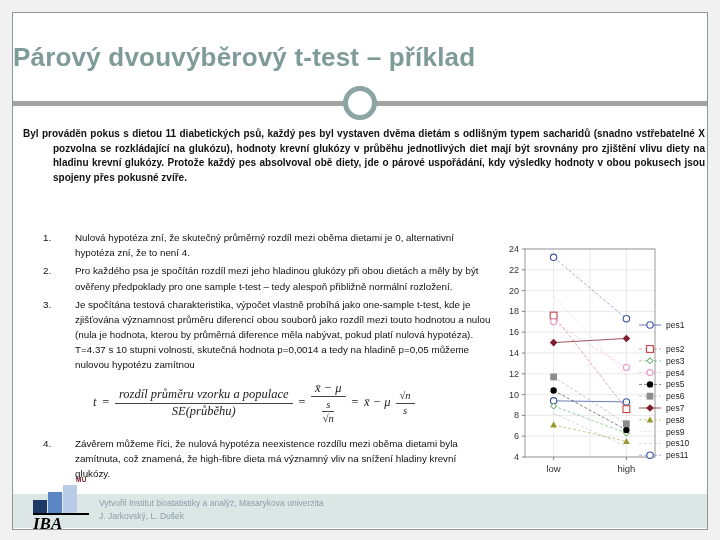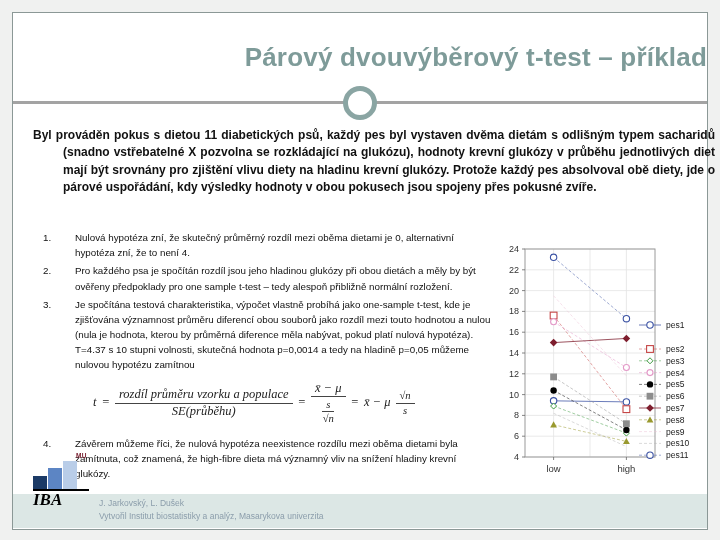--- a/index.html
+++ b/index.html
@@ -9,34 +9,34 @@
     font-family:"Liberation Sans", sans-serif;
     color:#111;
     overflow:hidden;
   }
   .slide{
     position:absolute;left:12px;top:12px;width:696px;height:518px;
     background:#ffffff;border:1px solid #8b9896;box-sizing:border-box;
   }
   .title-box{
     position:absolute;top:0;left:0;right:0;height:88px;
-    border-bottom:3px solid #a3a3a3;
-    display:flex;align-items:center;justify-content:flex-end;
+    border-bottom:5px solid #a3a3a3;
+    display:flex;align-items:center;justify-content:flex-start;
   }
   .title{
     color:#7e9b99;font-size:26px;font-weight:bold;letter-spacing:0.2px;
   }
   .ring{
     position:absolute;top:73px;left:50%;transform:translateX(-50%);
     width:24px;height:24px;border:5px solid #8aa5a3;border-radius:50%;
     background:#fff;z-index:2;
   }
   .intro{
-    position:absolute;top:114px;left:20px;width:682px;
-    font-size:12px;font-weight:bold;line-height:1.45;
+    position:absolute;top:114px;left:10px;width:682px;
+    font-size:10px;font-weight:bold;line-height:1.45;
     text-align:justify;
     padding-left:30px;text-indent:-30px;box-sizing:border-box;
   }
   .list{
     position:absolute;top:217px;left:22px;width:458px;
     font-size:9.8px;line-height:1.55;
   }
   .list-item{display:grid;grid-template-columns:40px 1fr;margin-bottom:3px;}
   .num{padding-left:8px;}
   .formula{
@@ -52,21 +52,21 @@
   .chart-wrap{position:absolute;left:474px;top:228px;width:222px;height:252px;}
   .footer-band{
     position:absolute;left:0;right:0;bottom:1px;height:34px;
     background:#dce7e5;
   }
   .footer-text{
     position:absolute;left:86px;bottom:6px;
     font-size:8.5px;color:#8b9dab;line-height:1.55;
   }
   .logo{
-    position:absolute;left:20px;top:454px;width:58px;height:42px;z-index:3;
+    position:absolute;left:20px;top:478px;width:58px;height:42px;z-index:3;
   }
   .bars{position:absolute;left:0;bottom:20px;width:46px;height:30px;}
   .bar{position:absolute;bottom:0;width:14px;}
   .bar1{left:0;height:13px;background:#1b3a66;}
   .bar2{left:15px;height:21px;background:#5c85c4;}
   .bar3{left:30px;height:28px;background:#b9cde8;}
   .mu{
     position:absolute;right:-8px;top:-7px;
     font-size:6.5px;font-weight:bold;color:#7a2030;letter-spacing:0.5px;
   }
@@ -90,21 +90,21 @@
 
   <div class="intro">Byl prováděn pokus s dietou 11 diabetických psů, každý pes byl vystaven dvěma dietám s odlišným typem sacharidů (snadno vstřebatelné X pozvolna se rozkládající na glukózu), hodnoty krevní glukózy v průběhu jednotlivých diet mají být srovnány pro zjištění vlivu diety na hladinu krevní glukózy. Protože každý pes absolvoval obě diety, jde o párové uspořádání, kdy výsledky hodnoty v obou pokusech jsou spojeny přes pokusné zvíře.</div>
 
   <div class="list">
     <div class="list-item">
       <span class="num">1.</span>
       <span>Nulová hypotéza zní, že skutečný průměrný rozdíl mezi oběma dietami je 0, alternativní hypotéza zní, že to není 4.</span>
     </div>
     <div class="list-item">
       <span class="num">2.</span>
-      <span>Pro každého psa je spočítán rozdíl jsou jeho hladinou glukózy při obou dietách a měly by být ověřeny předpoklady pro one sample t-test – tedy alespoň přibližně normální rozložení.</span>
+      <span>Pro každého psa je spočítán rozdíl mezi jeho hladinou glukózy při obou dietách a měly by být ověřeny předpoklady pro one sample t-test – tedy alespoň přibližně normální rozložení.</span>
     </div>
     <div class="list-item">
       <span class="num">3.</span>
       <span>Je spočítána testová charakteristika, výpočet vlastně probíhá jako one-sample t-test, kde je zjišťována významnost průměru diferencí obou souborů jako rozdíl mezi touto hodnotou a nulou (nula je hodnota, kterou by průměrná diference měla nabývat, pokud platí nulová hypotéza). T=4.37 s 10 stupni volnosti, skutečná hodnota p=0,0014 a tedy na hladině p=0,05 můžeme nulovou hypotézu zamítnou</span>
     </div>
 
     <div class="formula">
       <span>t</span>
       <span>=</span>
       <span class="frac">
@@ -248,17 +248,17 @@
       <div class="bar bar1"></div>
       <div class="bar bar2"></div>
       <div class="bar bar3"></div>
       <div class="mu">MU</div>
     </div>
     <div class="logo-line"></div>
     <div class="logo-text">IBA</div>
   </div>
 
   <div class="footer-text">
+    <div>Vytvořil Institut biostatistiky a analýz, Masarykova univerzita</div>
     <div>J. Jarkovský, L. Dušek</div>
-    <div>Vytvořil Institut biostatistiky a analýz, Masarykova univerzita</div>
   </div>
 
 </div>
 
 </body></html>

